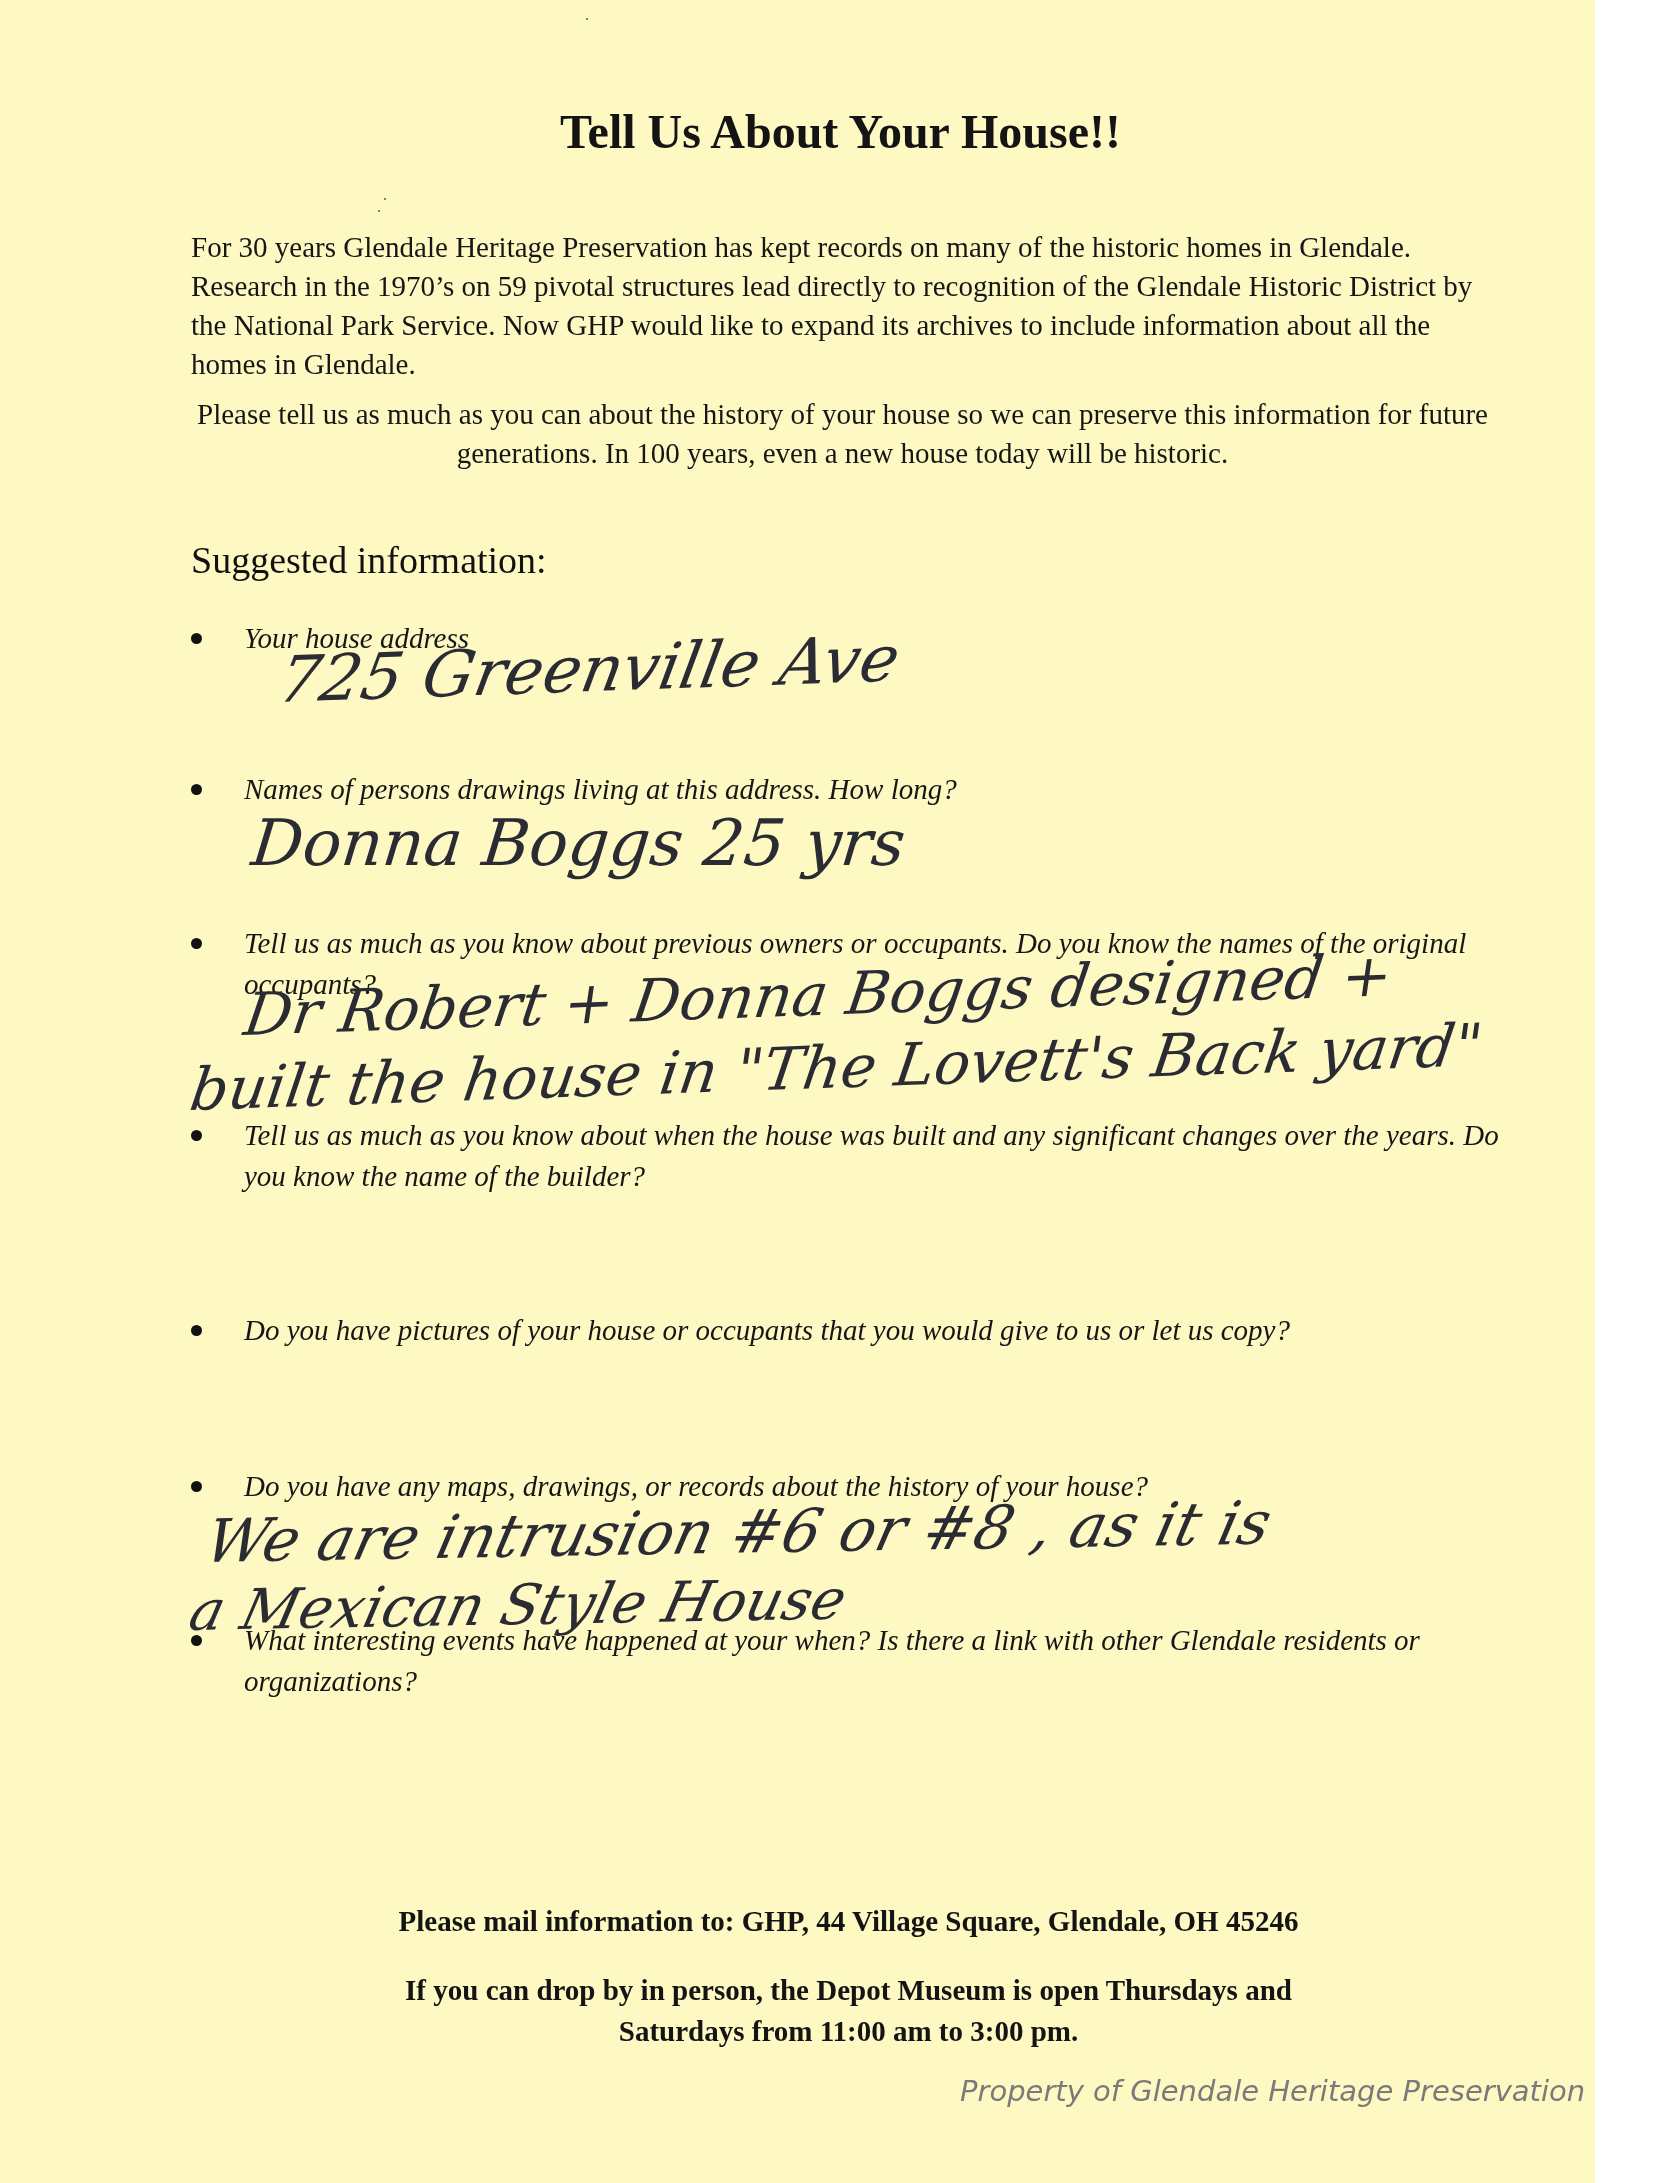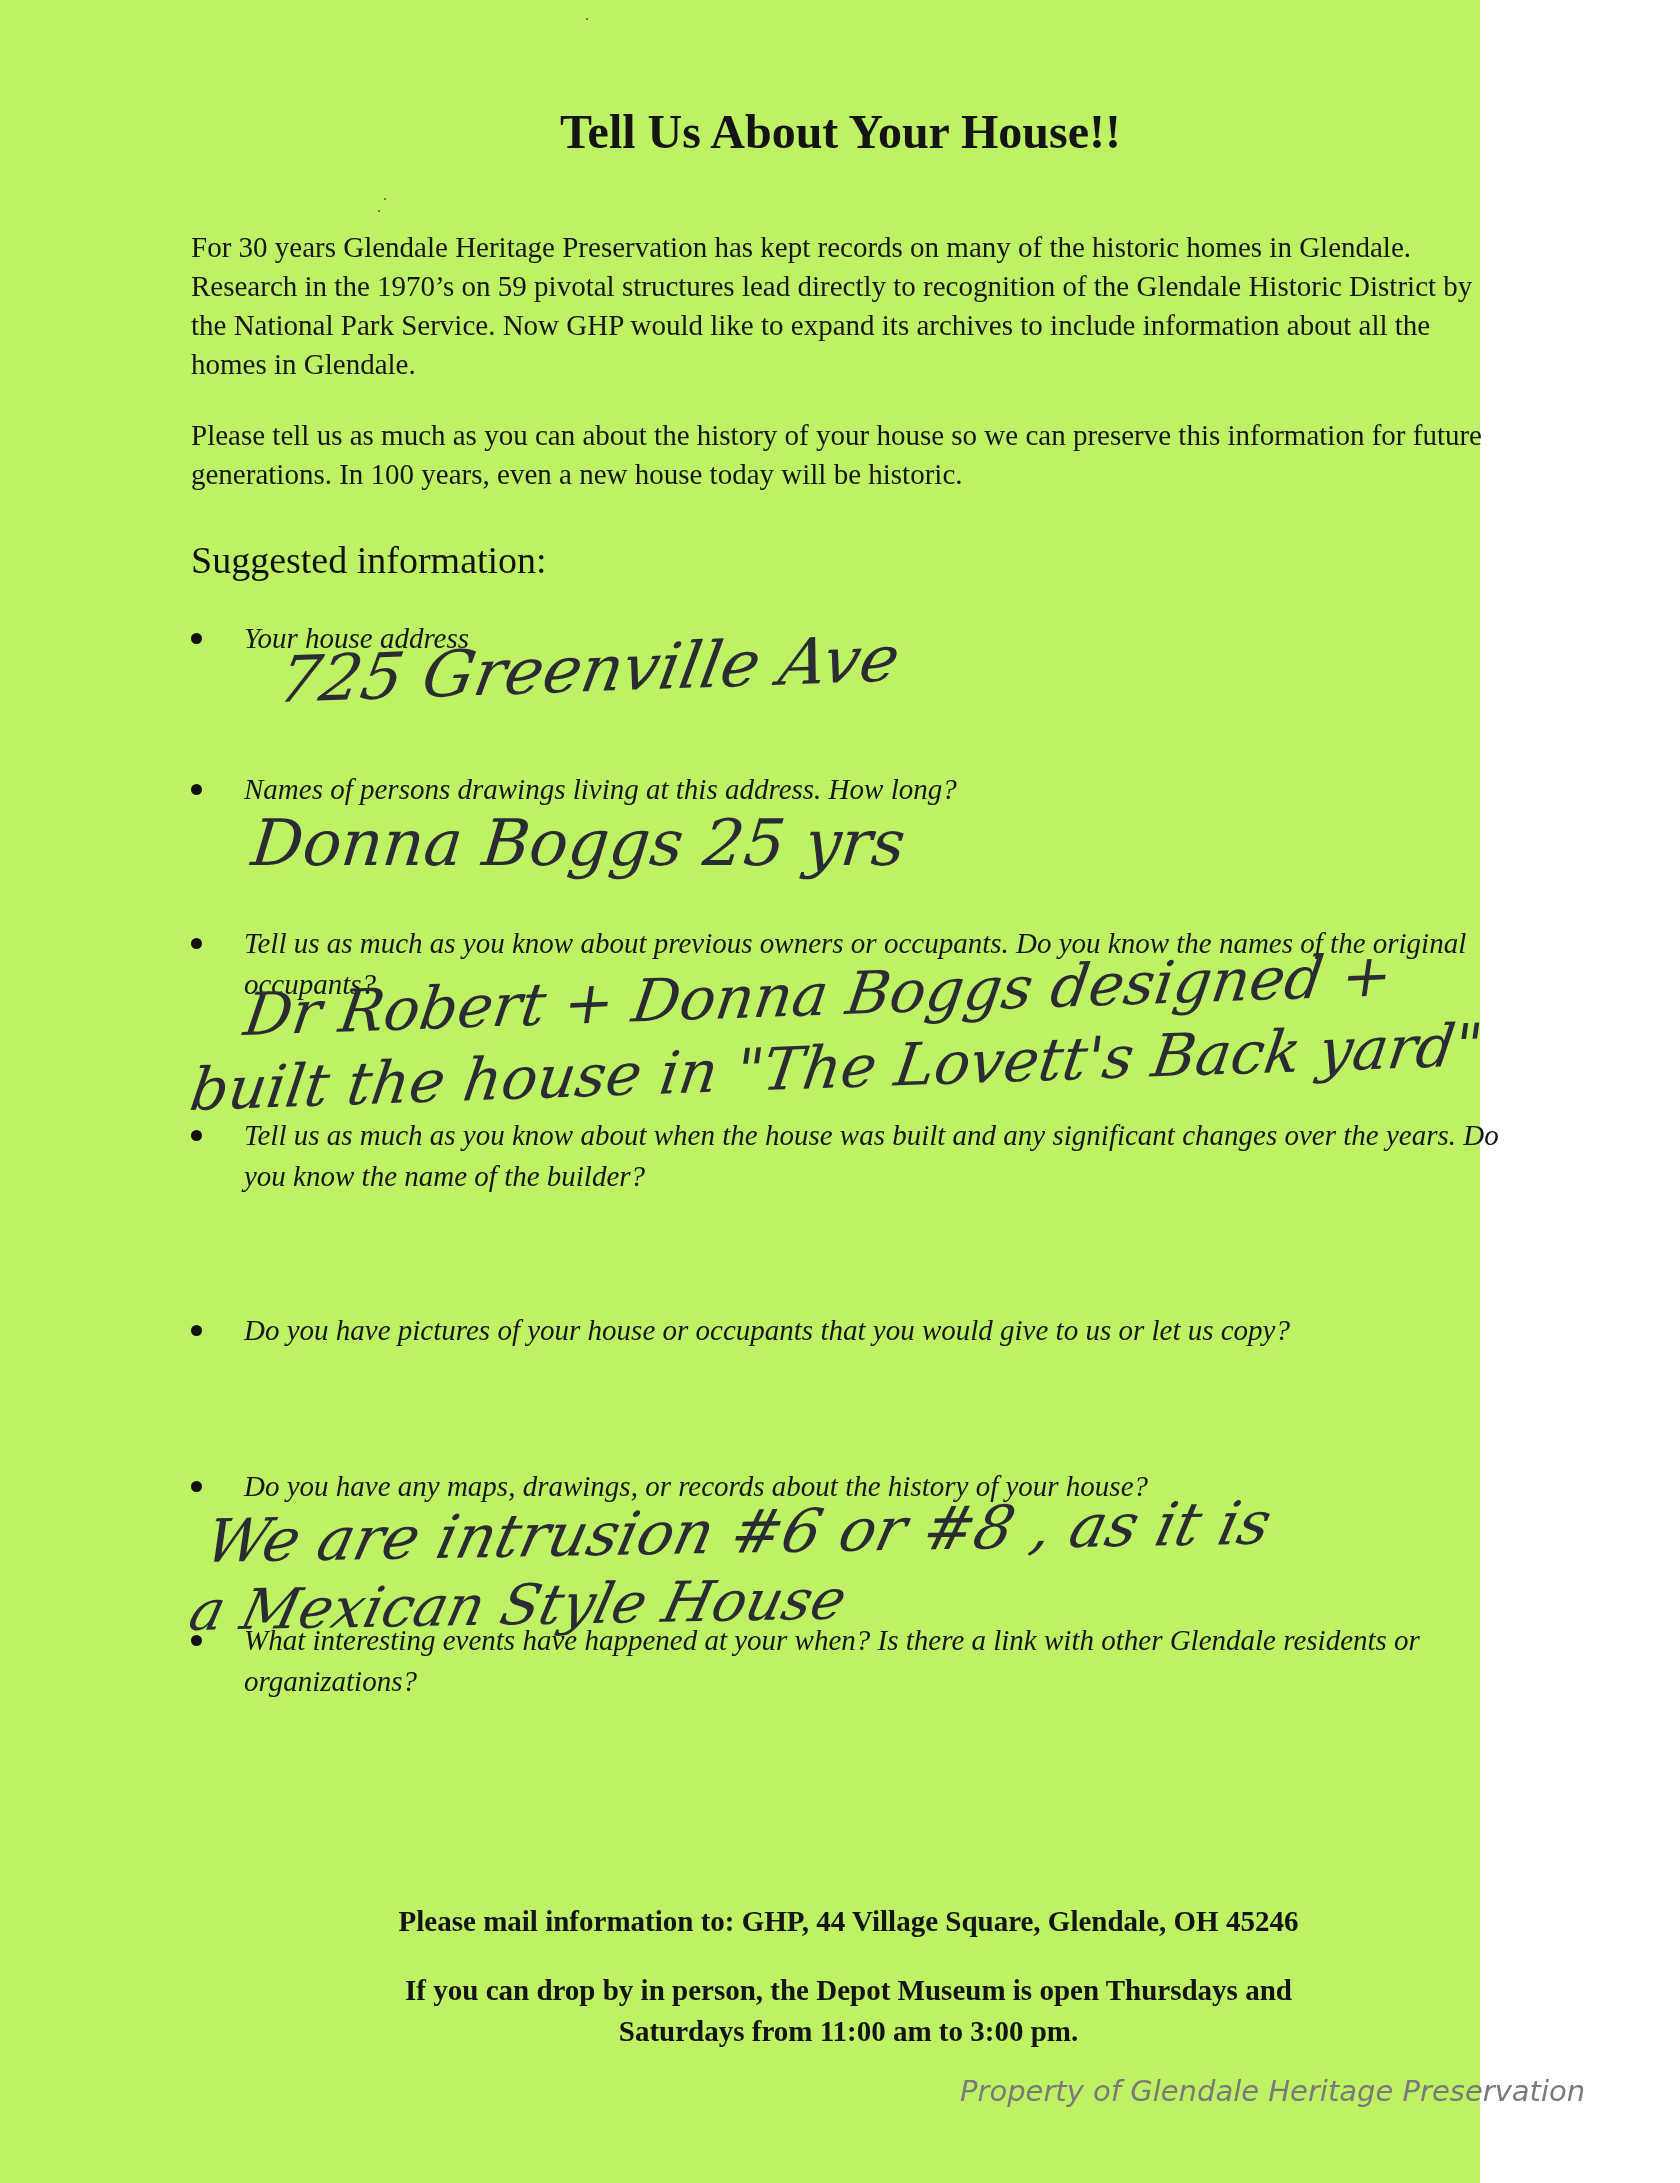--- a/index.html
+++ b/index.html
@@ -11,23 +11,23 @@
       width: 1681px;
       height: 2183px;
       position: relative;
       overflow: hidden;
       font-family: "Liberation Serif", "DejaVu Serif", serif;
       color: #111111;
     }
     .page {
       position: absolute;
       left: 0; top: 0;
-      width: 1480px;
+      width: 1595px;
       height: 2183px;
-      background: #bef264;
+      background: #fef9c3;
     }
     .title {
       position: absolute;
       left: 0;
       width: 1681px;
       top: 104px;
       text-align: center;
       font-weight: bold;
       font-size: 48px;
       letter-spacing: 0px;
@@ -35,21 +35,21 @@
     }
     .para {
       position: absolute;
       left: 191px;
       width: 1303px;
       font-size: 29px;
       line-height: 39px;
       color: #161616;
     }
     .para1 { top: 228px; }
-    .para2 { top: 416px; }
+    .para2 { top: 395px; text-align: center; }
     .suggested {
       position: absolute;
       left: 191px;
       top: 541px;
       font-size: 38px;
       line-height: 39px;
     }
     .bullet-row {
       position: absolute;
       left: 191px;

